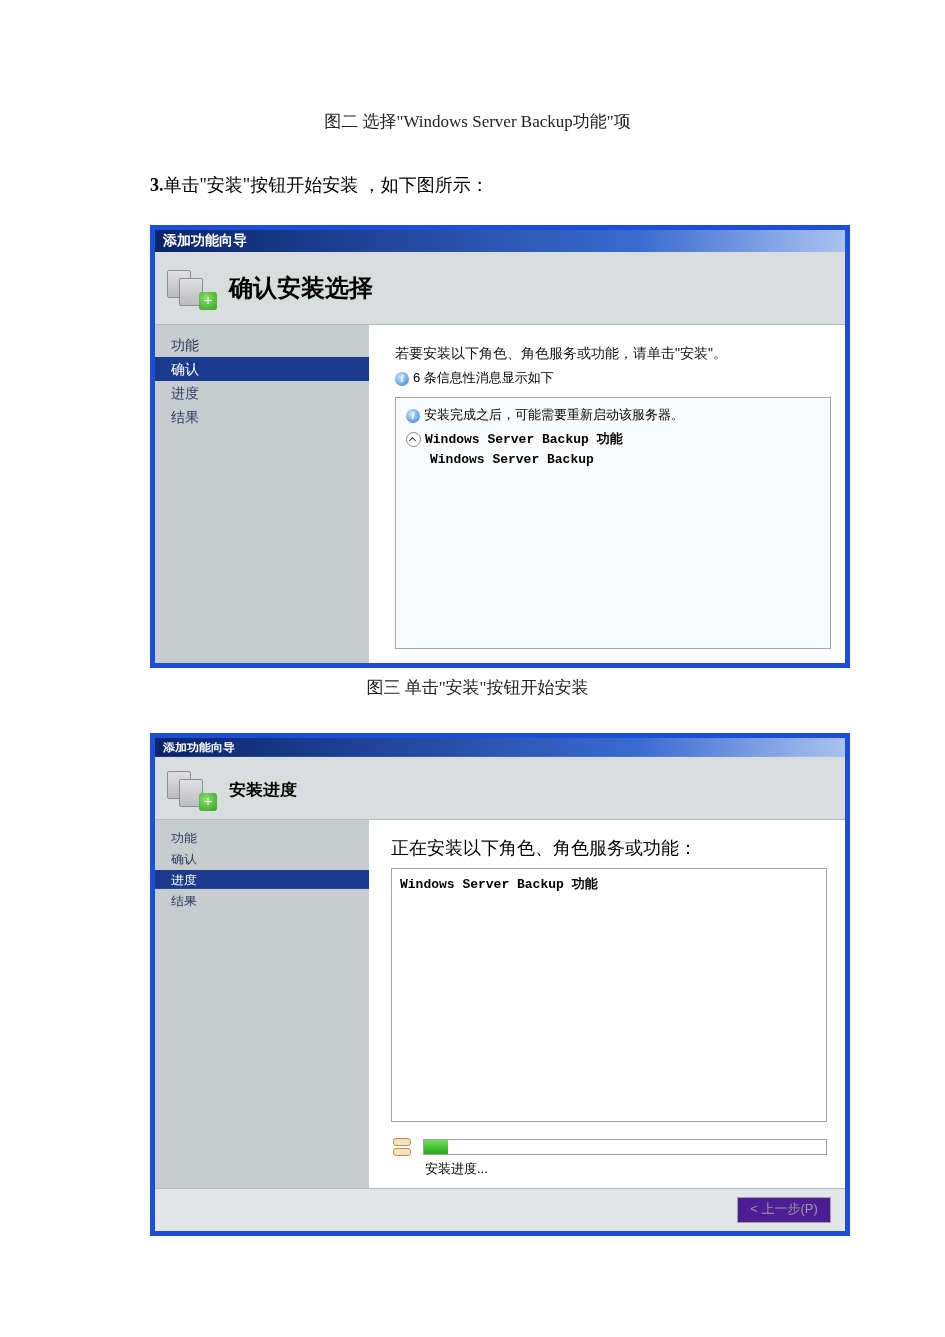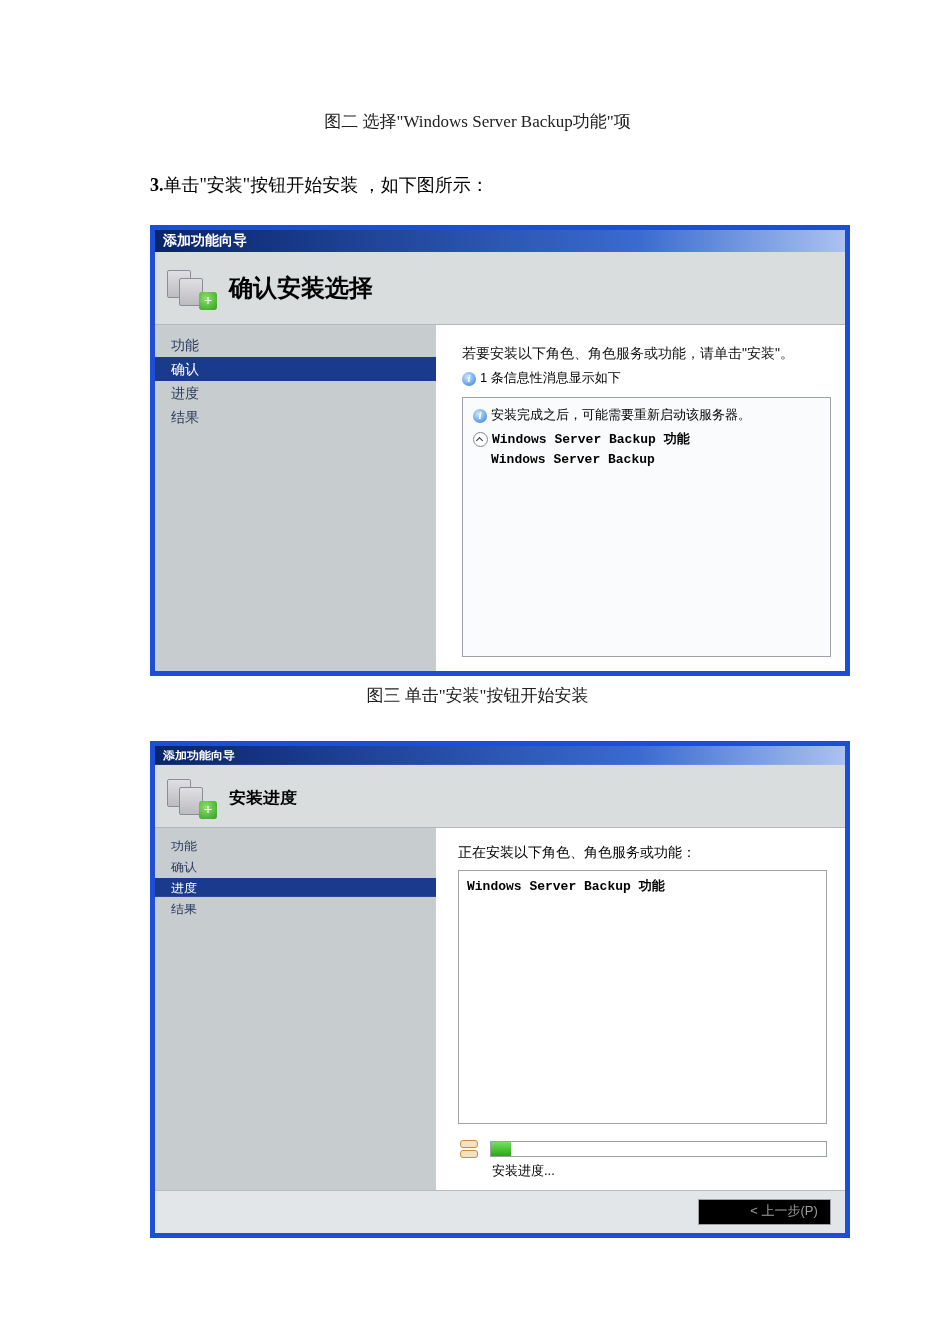--- a/index.html
+++ b/index.html
@@ -89,21 +89,21 @@
     margin-left: 14px;
     font-family: "SimHei", "黑体", sans-serif;
   }
 
   .wiz-body {
     display: flex;
     align-items: stretch;
     border-top: 1px solid #b4b8ba;
   }
   .sidebar {
-    width: 281px;
+    width: 214px;
     background: #c7ccce;
     padding: 8px 0;
     font-family: "SimSun", "宋体", sans-serif;
   }
   .sidebar .nav-item {
     padding: 2px 0 2px 16px;
     font-size: 14px;
     color: #2a3a60;
     line-height: 20px;
   }
@@ -164,40 +164,40 @@
     font-size: 14px;
     color: #111;
     padding: 6px 0 4px 0;
   }
   .wiz1-info {
     padding: 2px 0 10px 0;
   }
   .wiz1-box {
     border: 1px solid #a0a4aa;
     background: #fafbfc;
-    padding: 8px 10px 20px 10px;
+    padding: 8px 10px 12px 10px;
     min-height: 230px;
   }
   .wiz1-box .line1 { margin-bottom: 6px; }
   .wiz1-box .feat  {
     font-family: "Courier New", "SimSun", monospace;
     font-weight: bold;
     font-size: 13px;
     margin-top: 4px;
   }
   .wiz1-box .feat.sub {
-    margin-left: 18px;
+    margin-left: 24px;
   }
 
   
   .content-pane.progress {
     padding: 10px 18px 10px 22px;
   }
   .progress-top {
-    font-size: 14px;
+    font-size: 18px;
     margin: 6px 0 8px 0;
   }
   .progress-list {
     border: 1px solid #a0a4aa;
     background: #fff;
     min-height: 240px;
     padding: 6px 8px;
     font-family: "Courier New", "SimSun", monospace;
     font-weight: bold;
     font-size: 13px;
@@ -245,27 +245,26 @@
     display: flex;
     justify-content: flex-end;
     padding: 8px 14px;
     border-top: 1px solid #b8bcbe;
     background: #e3e6e8;
   }
   .nav-btn {
     min-width: 92px;
     height: 24px;
     font-size: 13px;
-    background: #000000;
+    background: #4c1d95;
     border: 1px solid #9ca0a4;
     color: #9e9e9e;
     text-align: center;
     line-height: 22px;
     font-family: "SimSun", "宋体", sans-serif;
-    padding-left: 39px;
   }
 
   
   .wizard.compressed .wizard-header { height: 52px; }
   .wizard.compressed .hdr-title { font-size: 17px; transform: scaleY(0.92); }
   .wizard.compressed .titlebar { font-size: 12px; transform: scaleY(0.9); transform-origin: top; }
   .wizard.compressed .sidebar .nav-item { font-size: 13px; line-height: 17px; transform: scaleY(0.9); transform-origin: top; }
 </style>
 </head>
 <body>
@@ -293,21 +292,21 @@
       <div class="wiz-body">
         <div class="sidebar">
           <div class="nav-item">功能</div>
           <div class="nav-item active">确认</div>
           <div class="nav-item">进度</div>
           <div class="nav-item">结果</div>
         </div>
         <div class="content-pane">
           <div class="wiz1-top">若要安装以下角色、角色服务或功能，请单击"安装"。</div>
           <div class="wiz1-info">
-            <span class="info-i">i</span><span>1 条信息性消息显示如下</span>
+            <span class="info-i">i</span><span>6 条信息性消息显示如下</span>
           </div>
           <div class="wiz1-box">
             <div class="line1">
               <span class="info-i">i</span><span>安装完成之后，可能需要重新启动该服务器。</span>
             </div>
             <div class="feat">
               <span class="chev-icon"></span><span>Windows Server Backup 功能</span>
             </div>
             <div class="feat sub">Windows Server Backup</div>
           </div>

